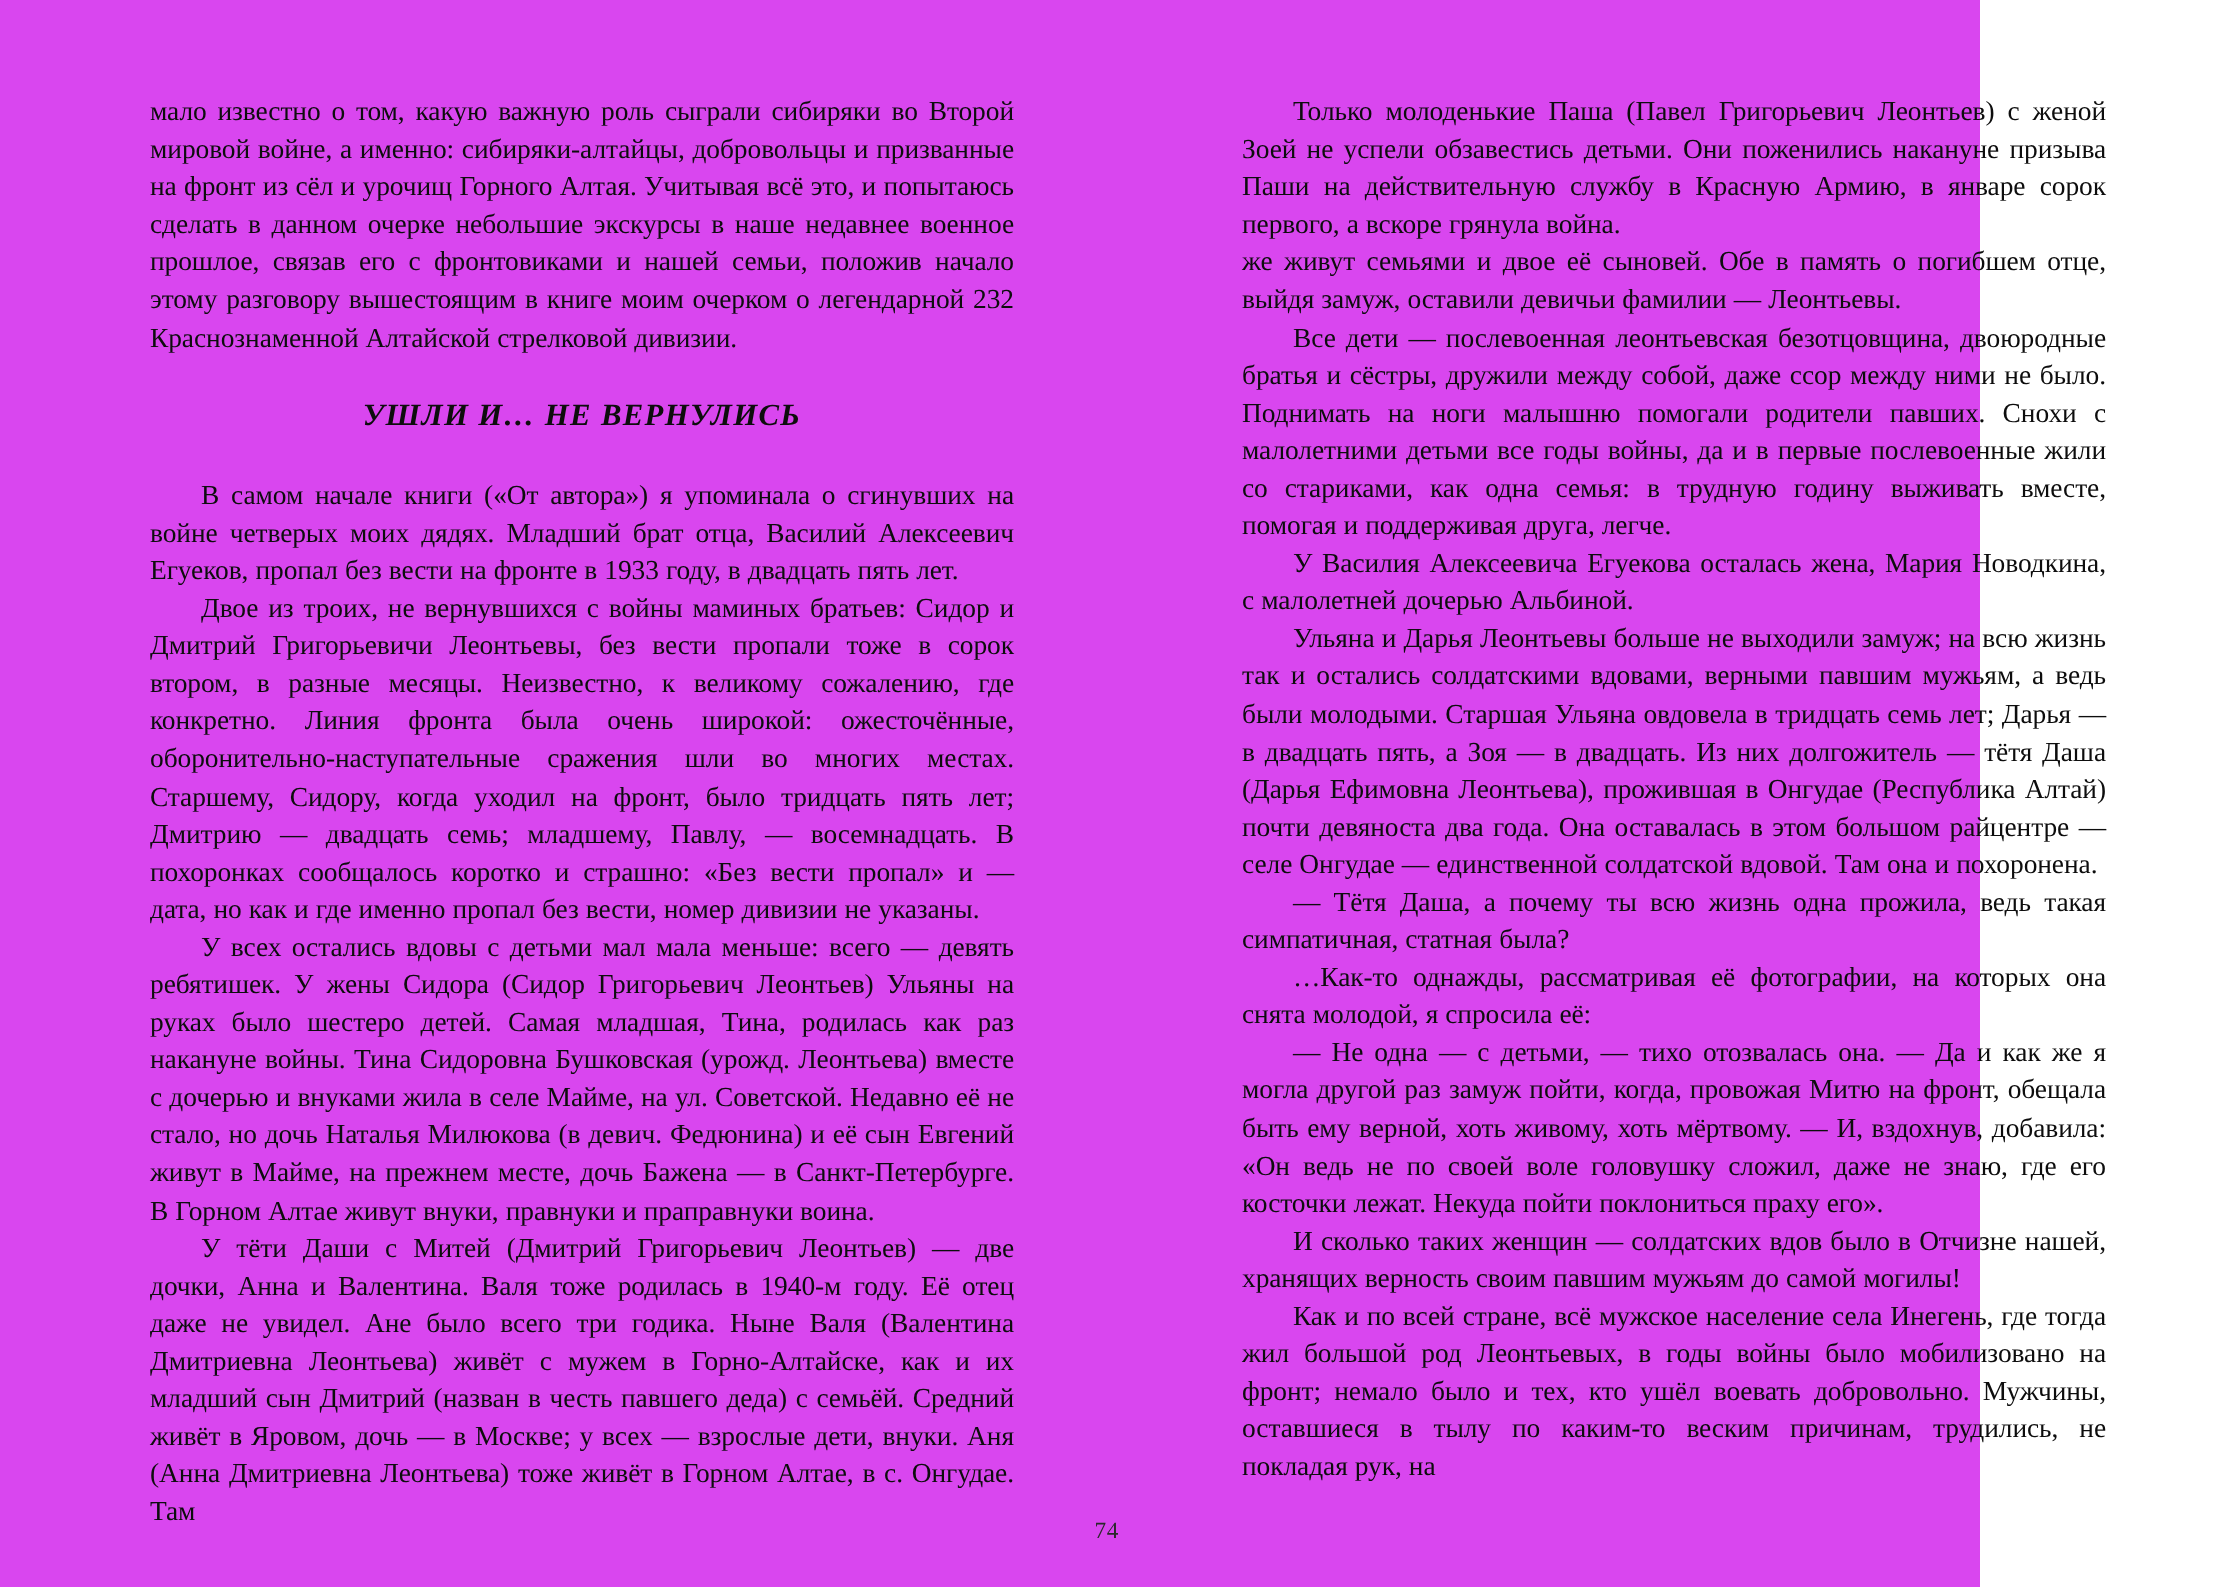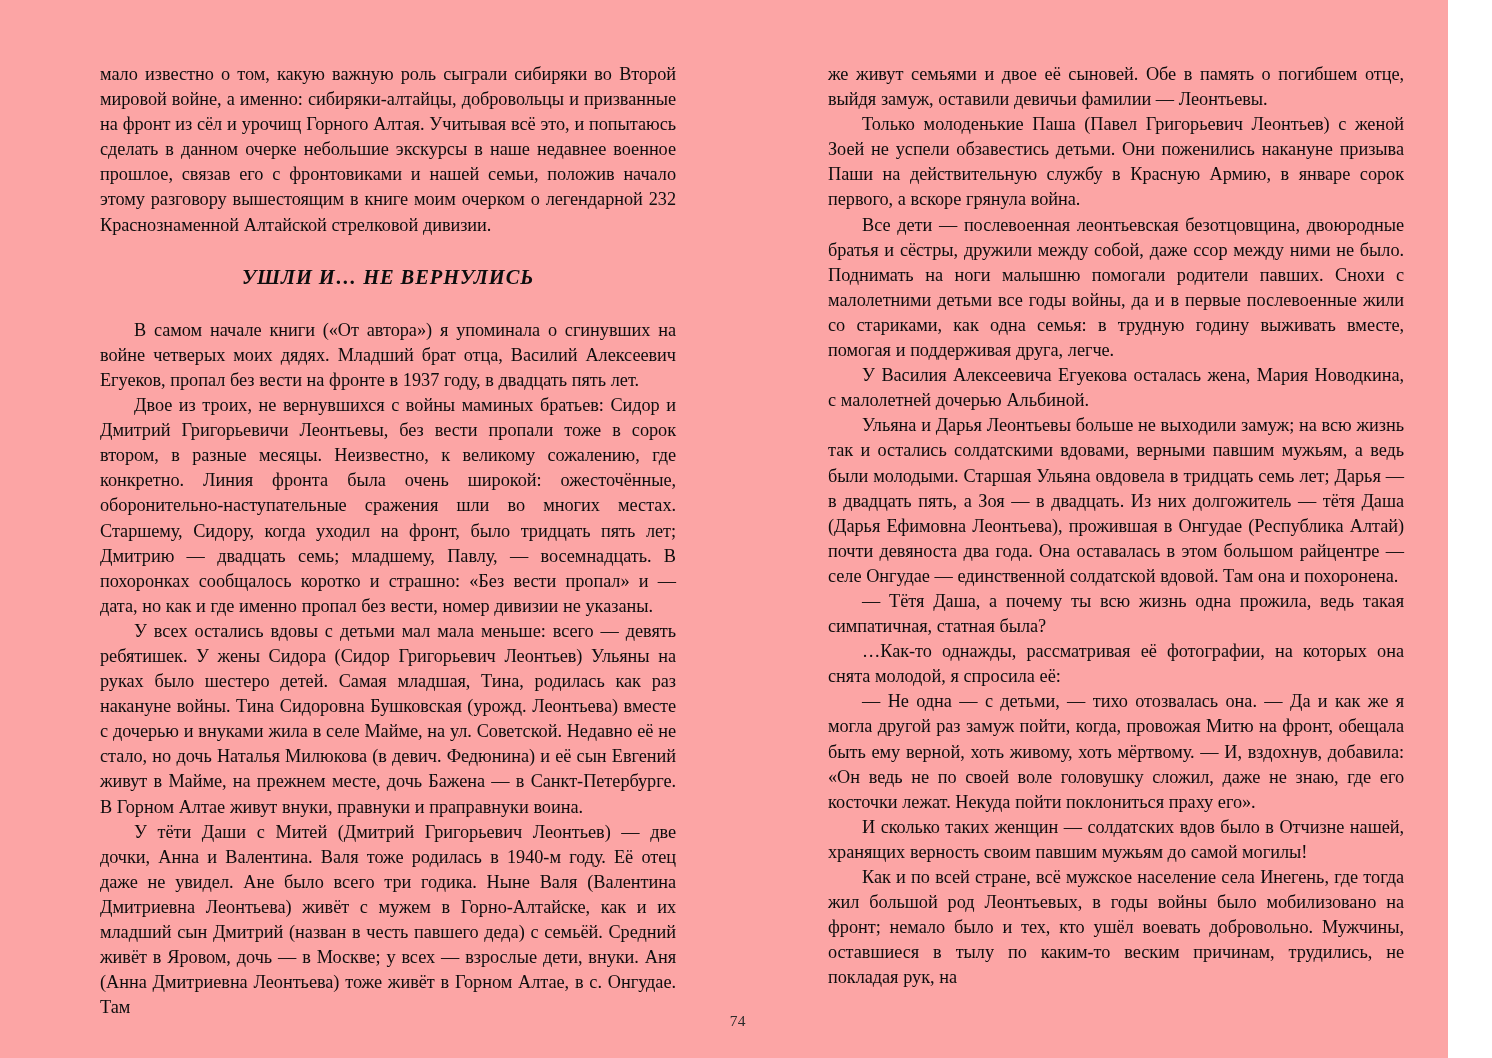--- a/index.html
+++ b/index.html
@@ -10,23 +10,23 @@
   }
   body {
     width: 1492px;
     height: 1058px;
     overflow: hidden;
     font-family: "Liberation Serif", "DejaVu Serif", serif;
     color: #0d0d0d;
   }
   .spread {
     position: relative;
-    width: 1448px;
+    width: 1320px;
     height: 1058px;
-    background: #fca5a5;
+    background: #d946ef;
     box-sizing: border-box;
   }
   .page {
     position: absolute;
     top: 0;
     height: 1058px;
     box-sizing: border-box;
   }
   .page-left  { left: 0px;   width: 746px; }
   .page-right { left: 746px; width: 746px; }
@@ -90,40 +90,40 @@
     <div class="text-column">
 
       <p class="para no-indent">мало известно о том, какую важную роль сыграли сибиряки во Второй мировой войне, а именно: сибиряки-алтайцы, добровольцы и призванные на фронт из сёл и урочищ Горного Алтая. Учитывая всё это, и попытаюсь сделать в данном очерке небольшие экскурсы в наше недавнее военное прошлое, связав его с фронтовиками и нашей семьи, положив начало этому разговору вышестоящим в книге моим очерком о легендарной 232 Краснознаменной Алтайской стрелковой дивизии.</p>
 
       <div class="gap-before-heading"></div>
 
       <h2 class="section-heading">УШЛИ И… НЕ ВЕРНУЛИСЬ</h2>
 
       <div class="gap-after-heading"></div>
 
-      <p class="para">В самом начале книги («От автора») я упоминала о сгинувших на войне четверых моих дядях. Младший брат отца, Василий Алексеевич Егуеков, пропал без вести на фронте в 1937 году, в двадцать пять лет.</p>
+      <p class="para">В самом начале книги («От автора») я упоминала о сгинувших на войне четверых моих дядях. Младший брат отца, Василий Алексеевич Егуеков, пропал без вести на фронте в 1933 году, в двадцать пять лет.</p>
 
       <p class="para">Двое из троих, не вернувшихся с войны маминых братьев: Сидор и Дмитрий Григорьевичи Леонтьевы, без вести пропали тоже в сорок втором, в разные месяцы. Неизвестно, к великому сожалению, где конкретно. Линия фронта была очень широкой: ожесточённые, оборонительно-наступательные сражения шли во многих местах. Старшему, Сидору, когда уходил на фронт, было тридцать пять лет; Дмитрию — двадцать семь; младшему, Павлу, — восемнадцать. В похоронках сообщалось коротко и страшно: «Без вести пропал» и — дата, но как и где именно пропал без вести, номер дивизии не указаны.</p>
 
 
       <p class="para">У всех остались вдовы с детьми мал мала меньше: всего — девять ребятишек. У жены Сидора (Сидор Григорьевич Леонтьев) Ульяны на руках было шестеро детей. Самая младшая, Тина, родилась как раз накануне войны. Тина Сидоровна Бушковская (урожд. Леонтьева) вместе с дочерью и внуками жила в селе Майме, на ул. Советской. Недавно её не стало, но дочь Наталья Милюкова (в девич. Федюнина) и её сын Евгений живут в Майме, на прежнем месте, дочь Бажена — в Санкт-Петербурге. В Горном Алтае живут внуки, правнуки и праправнуки воина.</p>
 
       <p class="para">У тёти Даши с Митей (Дмитрий Григорьевич Леонтьев) — две дочки, Анна и Валентина. Валя тоже родилась в 1940-м году. Её отец даже не увидел. Ане было всего три годика. Ныне Валя (Валентина Дмитриевна Леонтьева) живёт с мужем в Горно-Алтайске, как и их младший сын Дмитрий (назван в честь павшего деда) с семьёй. Средний живёт в Яровом, дочь — в Москве; у всех — взрослые дети, внуки. Аня (Анна Дмитриевна Леонтьева) тоже живёт в Горном Алтае, в с. Онгудае. Там</p>
 
     </div>
 
     <div class="folio">74</div>
   </div>
 
   <div class="page page-right">
     <div class="text-column">
 
+      <p class="para">Только молоденькие Паша (Павел Григорьевич Леонтьев) с женой Зоей не успели обзавестись детьми. Они поженились накануне призыва Паши на действительную службу в Красную Армию, в январе сорок первого, а вскоре грянула война.</p>
+
       <p class="para no-indent">же живут семьями и двое её сыновей. Обе в память о погибшем отце, выйдя замуж, оставили девичьи фамилии — Леонтьевы.</p>
-
-      <p class="para">Только молоденькие Паша (Павел Григорьевич Леонтьев) с женой Зоей не успели обзавестись детьми. Они поженились накануне призыва Паши на действительную службу в Красную Армию, в январе сорок первого, а вскоре грянула война.</p>
 
       <p class="para">Все дети — послевоенная леонтьевская безотцовщина, двоюродные братья и сёстры, дружили между собой, даже ссор между ними не было. Поднимать на ноги малышню помогали родители павших. Снохи с малолетними детьми все годы войны, да и в первые послевоенные жили со стариками, как одна семья: в трудную годину выживать вместе, помогая и поддерживая друга, легче.</p>
 
       <p class="para">У Василия Алексеевича Егуекова осталась жена, Мария Новодкина, с малолетней дочерью Альбиной.</p>
 
       <p class="para">Ульяна и Дарья Леонтьевы больше не выходили замуж; на всю жизнь так и остались солдатскими вдовами, верными павшим мужьям, а ведь были молодыми. Старшая Ульяна овдовела в тридцать семь лет; Дарья — в двадцать пять, а Зоя — в двадцать. Из них долгожитель — тётя Даша (Дарья Ефимовна Леонтьева), прожившая в Онгудае (Республика Алтай) почти девяноста два года. Она оставалась в этом большом райцентре — селе Онгудае — единственной солдатской вдовой. Там она и похоронена.</p>
 
       <p class="para">— Тётя Даша, а почему ты всю жизнь одна прожила, ведь такая симпатичная, статная была?</p>
 
       <p class="para">…Как-то однажды, рассматривая её фотографии, на которых она снята молодой, я спросила её:</p>

